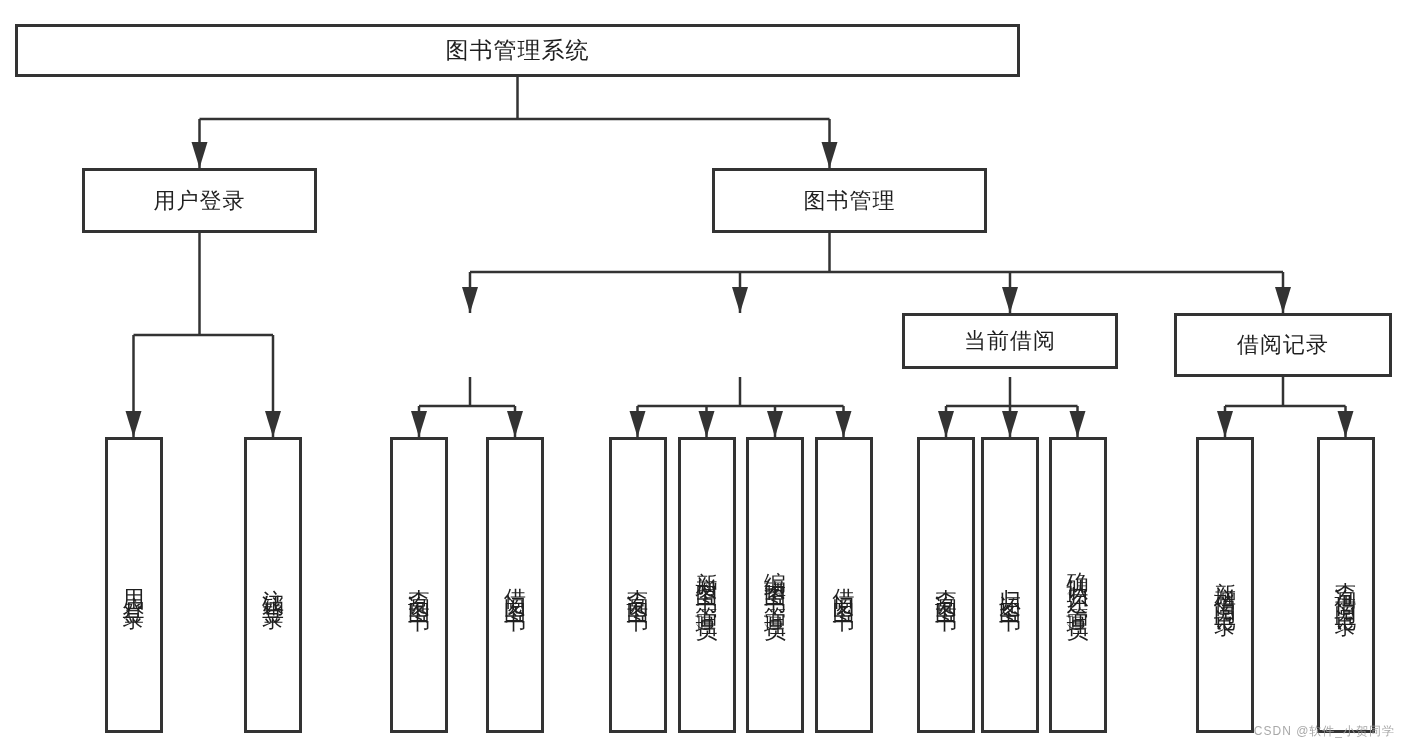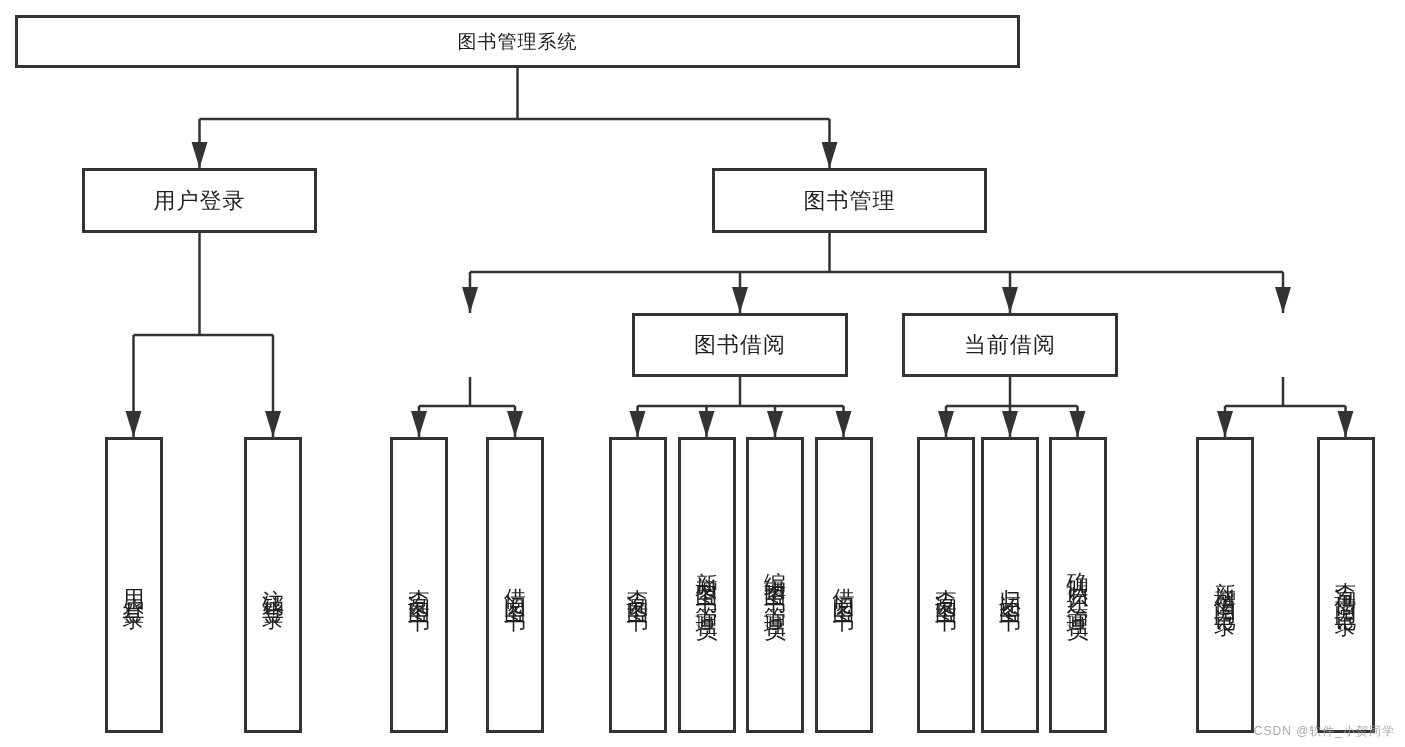--- a/index.html
+++ b/index.html
@@ -28,21 +28,21 @@
   .node {
     position: absolute;
     background: var(--box-bg);
     border: 3px solid var(--line);
     display: flex;
     align-items: center;
     justify-content: center;
     z-index: 2;
     color: var(--text);
   }
-  .node.root  { font-size: 19px; letter-spacing: 1px; }
+  .node.root  { font-size: 23px; letter-spacing: 1px; margin-top: 9px; }
   .node.lvl   { font-size: 22px; letter-spacing: 1px; }
   .node.leaf  {
     font-size: 22px;
     writing-mode: vertical-rl;
     letter-spacing: 7px;
     line-height: 1;
     top: 437px;
     width: 58px;
     height: 296px;
   }
@@ -111,22 +111,22 @@
       <path d="M1225 406 V437" marker-end="url(#arrow)"></path>
       <path d="M1345.5 406 V437" marker-end="url(#arrow)"></path>
     </g>
   </svg>
 
   <div class="node root" style="left:15px; top:15px; width:1005px; height:53px">图书管理系统</div>
 
   <div class="node lvl" style="left:82px; top:168px; width:235px; height:65px">用户登录</div>
   <div class="node lvl" style="left:712px; top:168px; width:275px; height:65px">图书管理</div>
 
-  <div class="node lvl" style="left:632px; top:313px; width:216px; height:64px">图书借阅</div>
-  <div class="node lvl" style="left:902px; top:313px; width:216px; height:64px">当前借阅</div>
+  <div class="node lvl" style="left:902px; top:313px; width:216px; height:56px">当前借阅</div>
+  <div class="node lvl" style="left:1174px; top:313px; width:218px; height:64px">借阅记录</div>
 
   <div class="node leaf" style="left:104.5px">用户登录</div>
   <div class="node leaf" style="left:244px">注销登录</div>
 
   <div class="node leaf" style="left:390px">查询图书</div>
   <div class="node leaf" style="left:486px">借阅图书</div>
 
   <div class="node leaf" style="left:608.5px">查询图书</div>
   <div class="node leaf" style="left:677.5px">新增图书（管理员）</div>
   <div class="node leaf" style="left:746px">编辑图书（管理员）</div>

